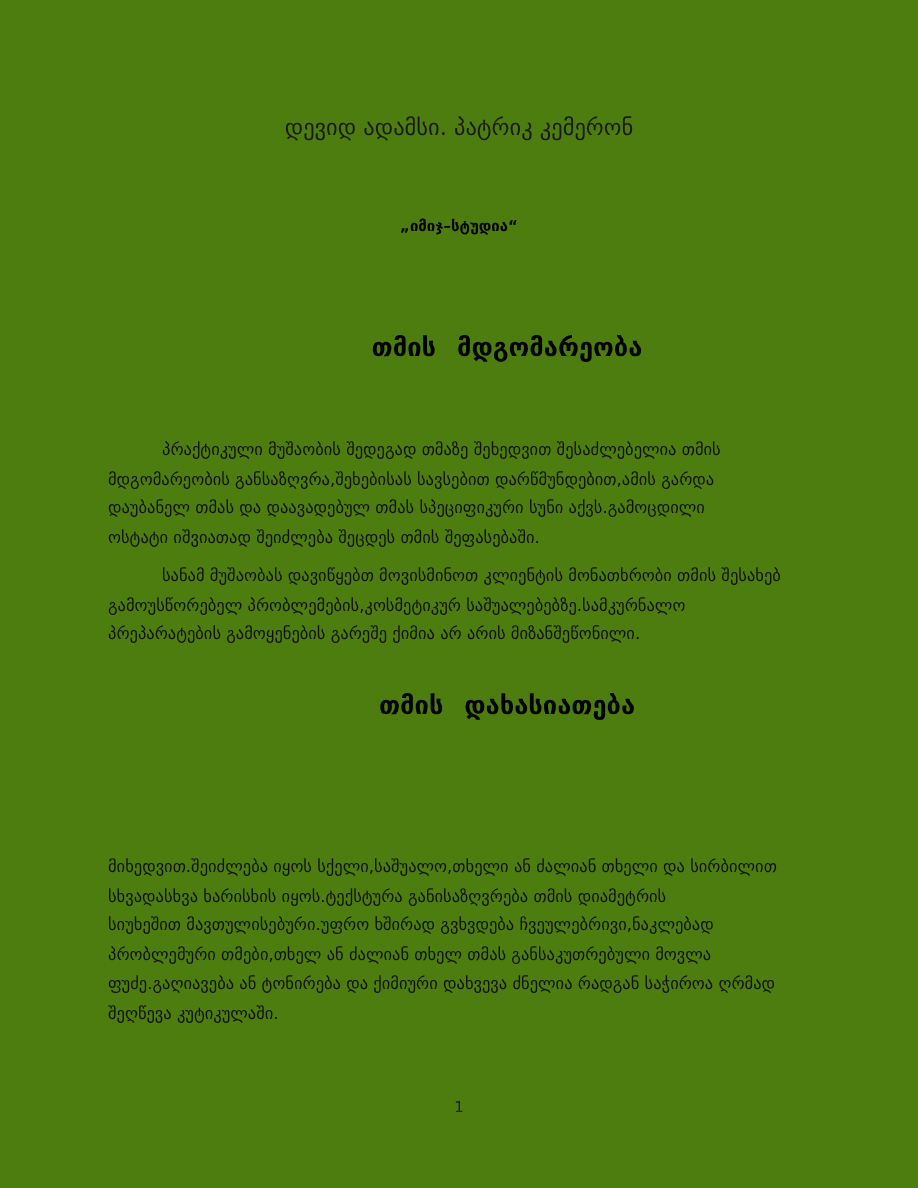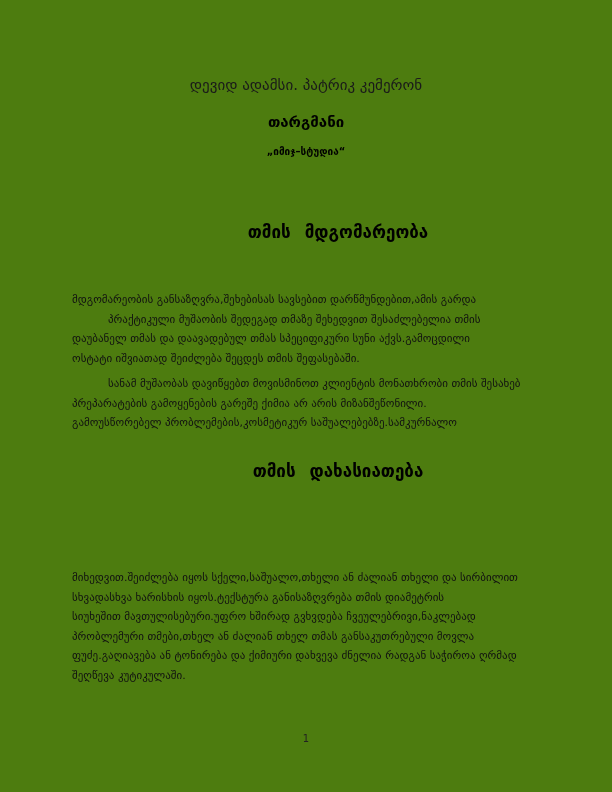--- a/index.html
+++ b/index.html
@@ -81,36 +81,35 @@
       font-size: 10px;
       color: #222222;
     }
   </style>
 </head>
 <body>
 
 <div class="page">
 
   <div class="center-line author">დევიდ ადამსი. პატრიკ კემერონ</div>
-  <div class="center-line subtitle">თარგმანი</div>
   <div class="center-line work-title">„იმიჯ–სტუდია“</div>
 
   <div class="center-line heading heading-1">თმის   მდგომარეობა</div>
 
   <div class="para p1">
+    <span class="line indent">პრაქტიკული  მუშაობის შედეგად თმაზე შეხედვით შესაძლებელია თმის</span>
     <span class="line">მდგომარეობის განსაზღვრა,შეხებისას სავსებით დარწმუნდებით,ამის გარდა</span>
-    <span class="line indent">პრაქტიკული  მუშაობის შედეგად თმაზე შეხედვით შესაძლებელია თმის</span>
     <span class="line">დაუბანელ  თმას და დაავადებულ თმას სპეციფიკური სუნი აქვს.გამოცდილი</span>
     <span class="line">ოსტატი იშვიათად შეიძლება შეცდეს თმის შეფასებაში.</span>
   </div>
 
   <div class="para p2">
     <span class="line indent">სანამ მუშაობას დავიწყებთ მოვისმინოთ კლიენტის მონათხრობი თმის შესახებ</span>
+    <span class="line">გამოუსწორებელ პრობლემების,კოსმეტიკურ საშუალებებზე.სამკურნალო</span>
     <span class="line">პრეპარატების გამოყენების გარეშე ქიმია არ არის მიზანშეწონილი.</span>
-    <span class="line">გამოუსწორებელ პრობლემების,კოსმეტიკურ საშუალებებზე.სამკურნალო</span>
   </div>
 
   <div class="center-line heading heading-2">თმის   დახასიათება</div>
 
 
   <div class="para p4">
     <span class="line">მიხედვით.შეიძლება იყოს სქელი,საშუალო,თხელი ან ძალიან თხელი  და სირბილით</span>
     <span class="line">სხვადასხვა ხარისხის იყოს.ტექსტურა განისაზღვრება თმის დიამეტრის</span>
     <span class="line">სიუხეშით მავთულისებური.უფრო ხშირად გვხვდება ჩვეულებრივი,ნაკლებად</span>
     <span class="line">პრობლემური თმები,თხელ ან ძალიან თხელ თმას განსაკუთრებული მოვლა</span>

